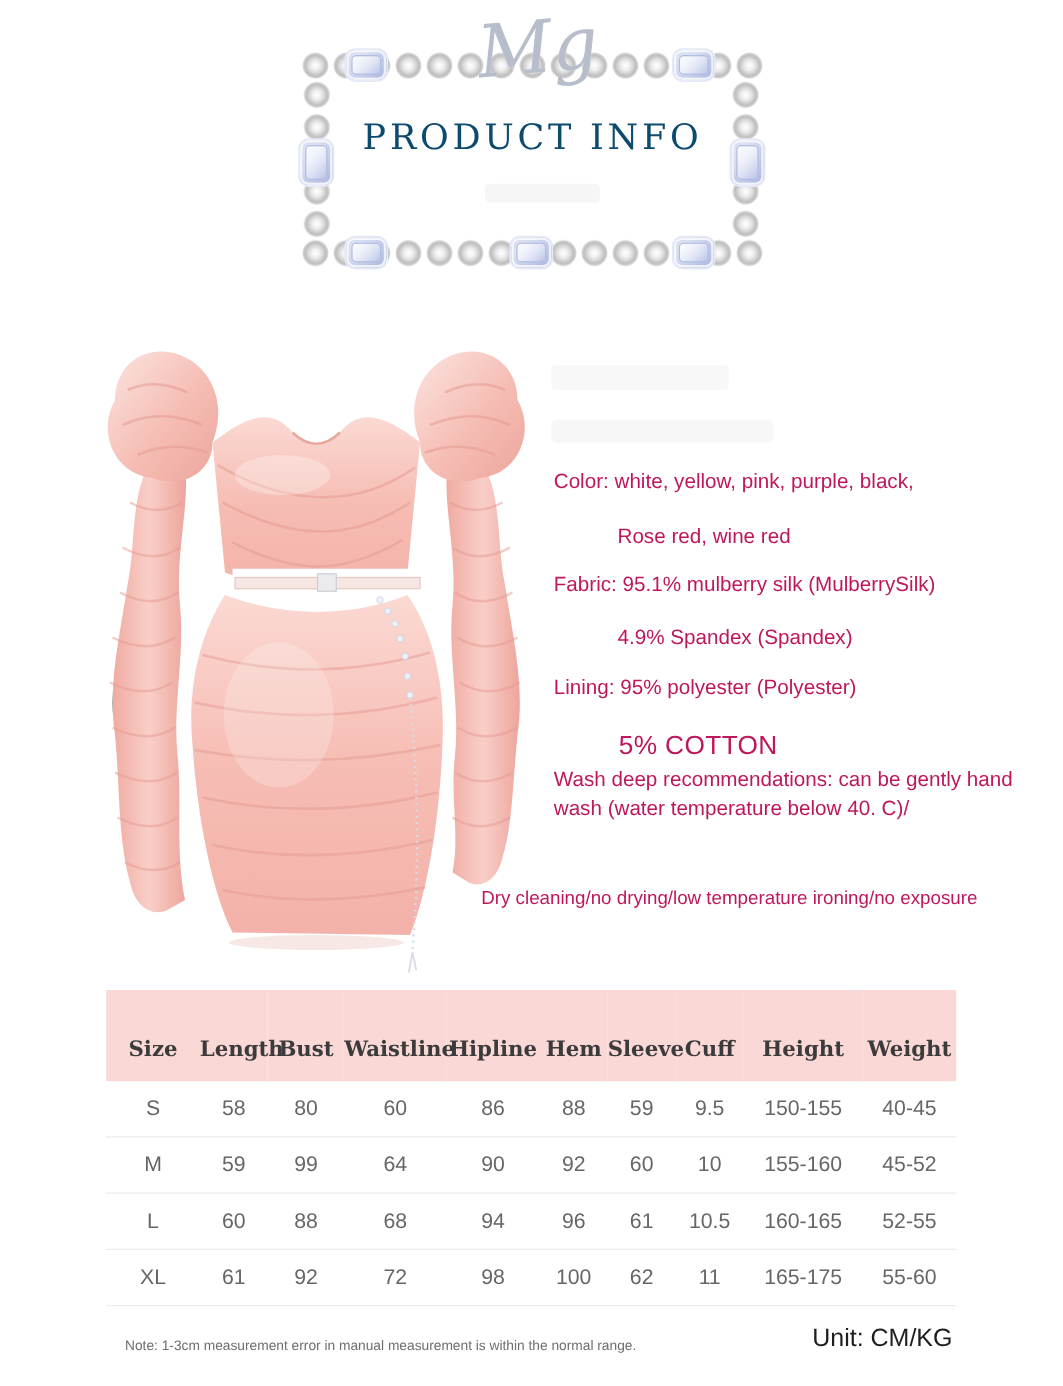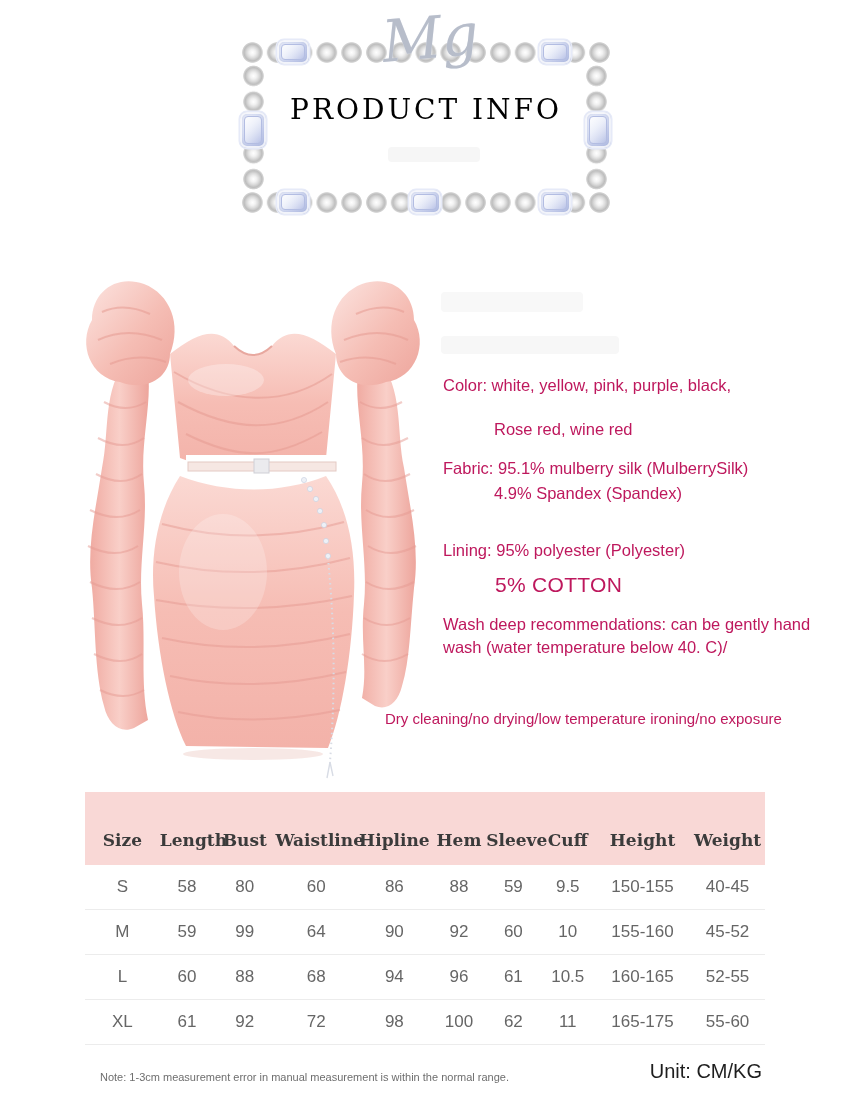--- a/index.html
+++ b/index.html
@@ -22,40 +22,40 @@
   .gem-h{width:32px;height:24px;} .gem-v{width:26px;height:36px;}
   .g1{left:277px;top:40px;} .g2{left:539px;top:40px;}
   .g3{left:240px;top:112px;} .g4{left:585px;top:112px;}
   .g5{left:277px;top:190px;} .g6{left:409px;top:190px;} .g7{left:539px;top:190px;}
 
   .monogram{position:absolute;left:382px;top:0px;width:94px;text-align:center;
        font-family:"DejaVu Serif",serif;font-style:italic;font-size:58px;line-height:76px;
        color:#b7bdca;transform:rotate(-5deg);text-shadow:0 0 1px #e7eaf1;}
 
   .page-title{position:absolute;left:240px;top:93px;width:372px;text-align:center;
-       font-family:"DejaVu Serif",serif;font-size:28px;letter-spacing:3px;color:#000000;}
+       font-family:"DejaVu Serif",serif;font-size:28px;letter-spacing:3px;color:#0c4a6e;}
 
   
   .artifact{position:absolute;border-radius:4px;}
   .a1{left:388px;top:147px;width:92px;height:15px;background:#f6f6f6;}
   .a2{left:441px;top:292px;width:142px;height:20px;background:#f8f8f8;}
   .a3{left:441px;top:336px;width:178px;height:18px;background:#f7f7f7;}
 
   
   .dress-wrap{position:absolute;left:58px;top:262px;width:382px;height:528px;}
 
   
   .details{position:absolute;left:385px;top:345px;width:465px;height:365px;}
   .dl{position:absolute;font-size:16.5px;white-space:nowrap;color:#be185d;}
   .dl-0{left:58px;top:31px;}
   .dl-1{left:109px;top:75px;}
   .dl-2{left:58px;top:114px;}
-  .dl-3{left:109px;top:139px;}
+  .dl-3{left:109px;top:156px;}
   .dl-4{left:58px;top:196px;}
-  .dl-5{left:110px;top:228px;font-size:21px;letter-spacing:.3px;}
+  .dl-5{left:110px;top:240px;font-size:21px;letter-spacing:.3px;}
   .dl-6{left:58px;top:268px;width:368px;white-space:normal;line-height:1.42;}
   .dl-7{left:0px;top:325px;font-size:15px;margin-top:40px;}
 
   
   .size-table{position:absolute;left:85px;top:792px;width:680px;border-collapse:collapse;table-layout:fixed;}
   .size-table thead th{background:#f9d8d6;padding:38px 0 15px 0;
        font-family:"DejaVu Serif",serif;font-weight:600;font-size:17px;color:#3b3b3b;text-align:center;}
   .size-table tbody td{height:42px;text-align:center;font-size:17px;color:#666;
        border-bottom:1px solid #ececec;font-family:"Liberation Sans",sans-serif;}
 

